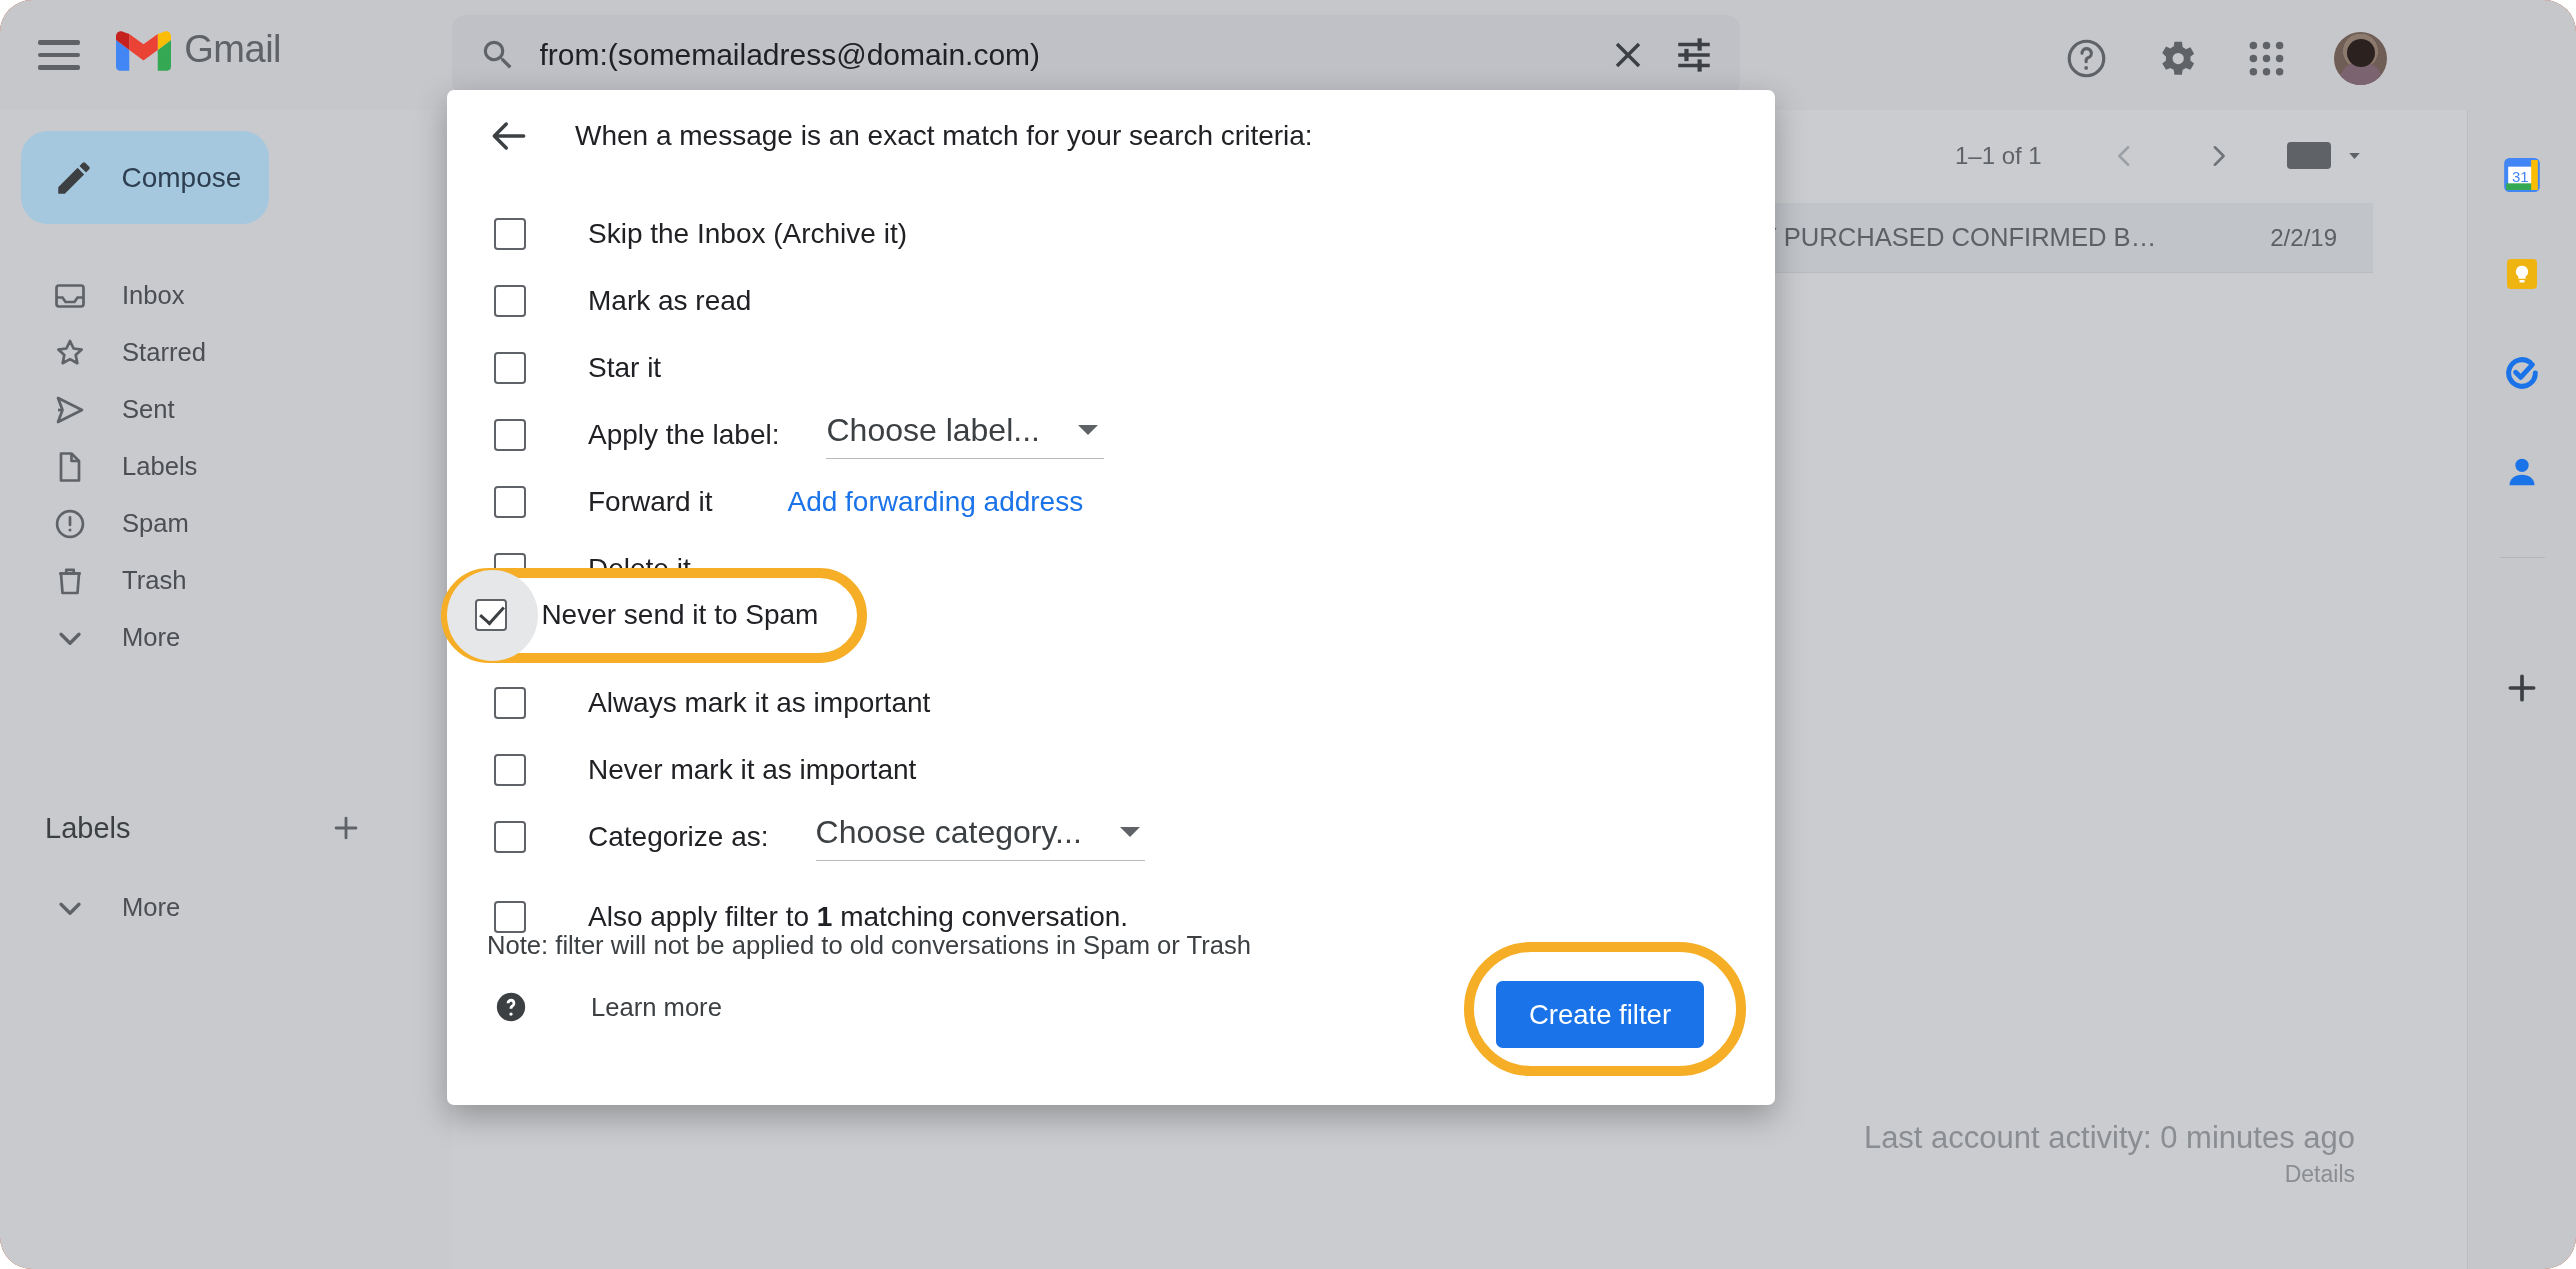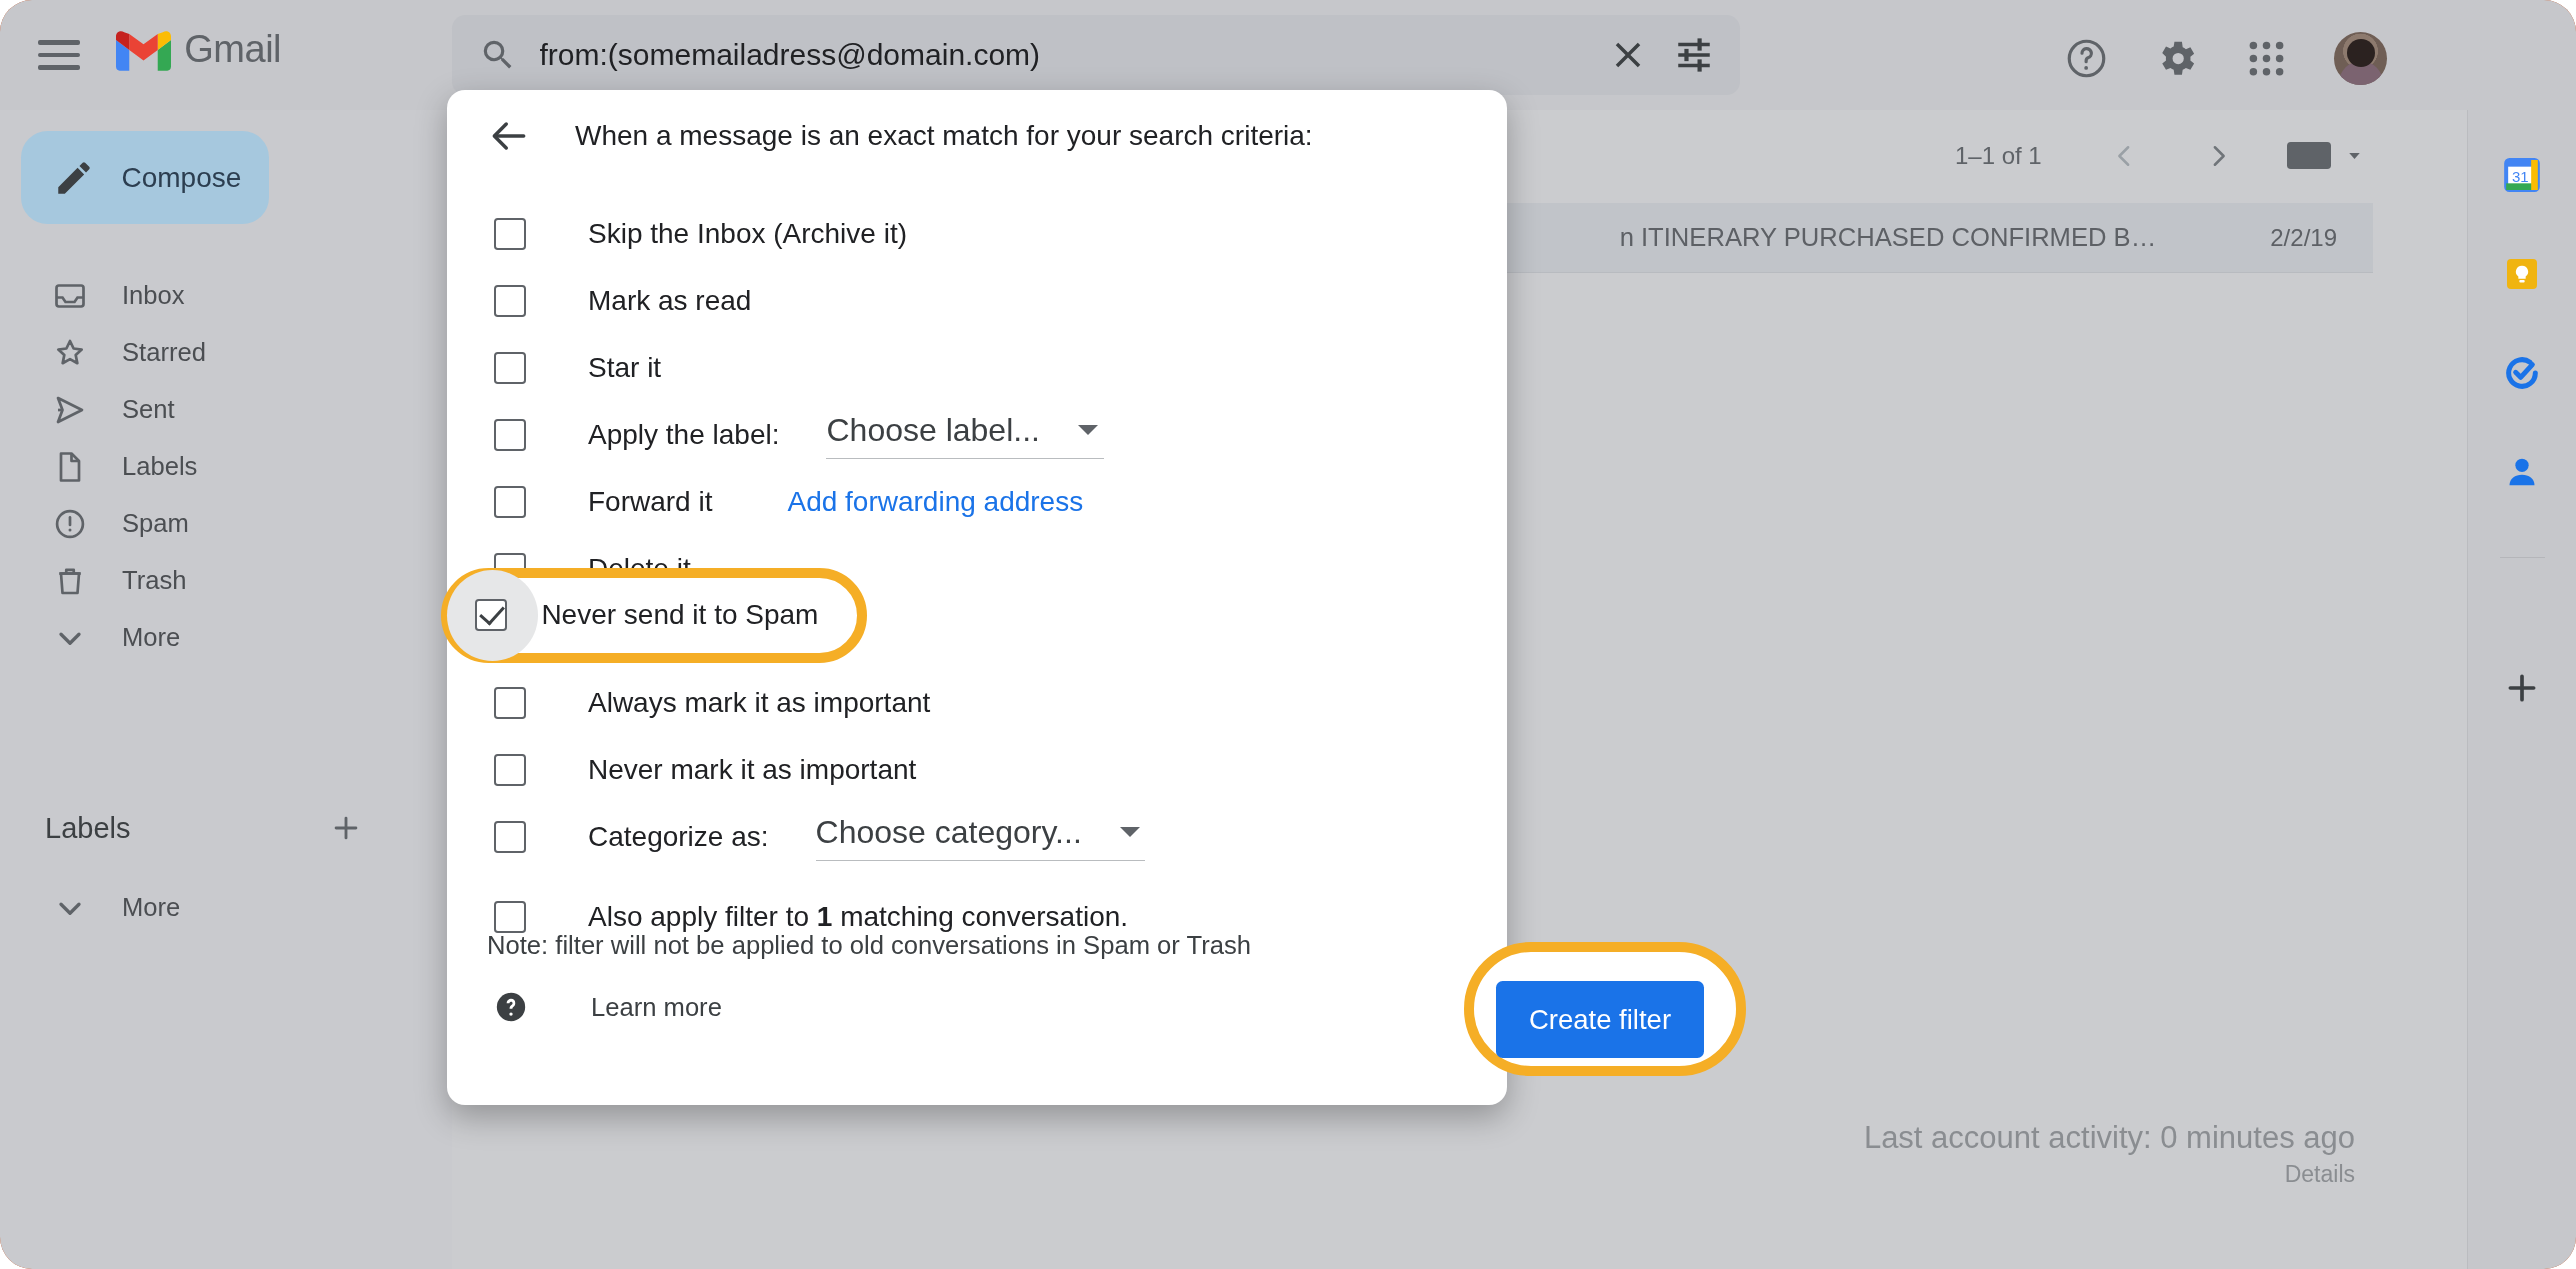--- a/index.html
+++ b/index.html
@@ -146,23 +146,23 @@
     border-left: 0.9px solid #bbbcc0;
     display: flex; flex-direction: column; align-items: center;
     padding-top: 45px; gap: 59px;
   }
   .rail-ico { width: 40px; height: 40px; cursor: pointer; }
   .rail-sep { width: 45px; height: 0.9px; background: #b5b6ba; margin-top: 5.7px; }
 
   
   .dialog {
     position: absolute; left: 447px; top: 90px;
-    width: 1060px; height: 1015px;
+    width: 1328px; height: 1015px;
     background: #ffffff;
-    border-radius: 18px;
+    border-radius: 7px;
     box-shadow: 0 11.4px 32px rgba(0,0,0,0.28);
     overflow: visible;
   }
   .dlg-header {
     position: absolute; left: 0; top: 0;
     width: 100%; height: 91px;
     display: flex; align-items: center;
     padding-left: 40px;
   }
   .back-ico { width: 44px; height: 44px; flex: none; cursor: pointer; }
@@ -211,21 +211,21 @@
   }
   .learn {
     position: absolute; left: 47px; top: 900px;
     display: flex; align-items: center; cursor: pointer;
   }
   .help-dot { width: 34px; height: 34px; flex: none; }
   .learn-label { margin-left: 63px; font-size: 25.6px; color: #3c4043; }
 
   .create-btn {
     position: absolute; left: 1049px; top: 826px;
-    width: 208px; height: 77px;
+    width: 208px; height: 67px;
     background: #1a73e8;
     border: none; border-radius: 6.6px;
     color: #ffffff; font-size: 27.5px;
     font-family: "Liberation Sans", sans-serif;
     cursor: pointer;
   }
 
   
   .hl {
     position: absolute;

